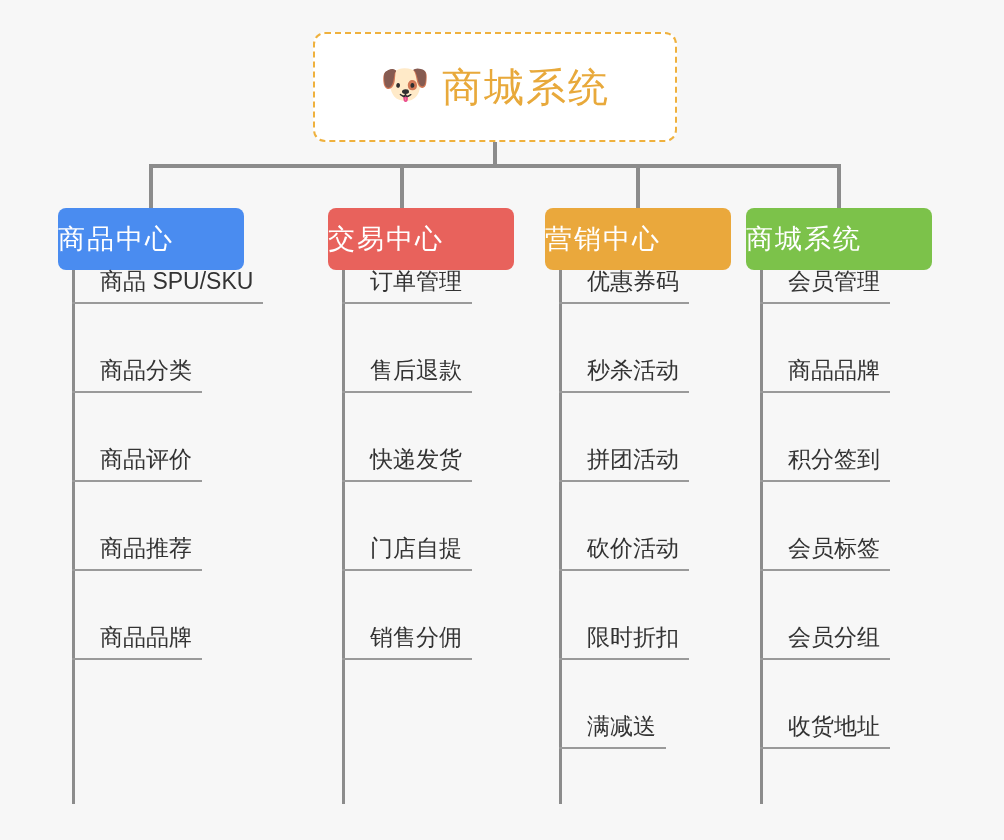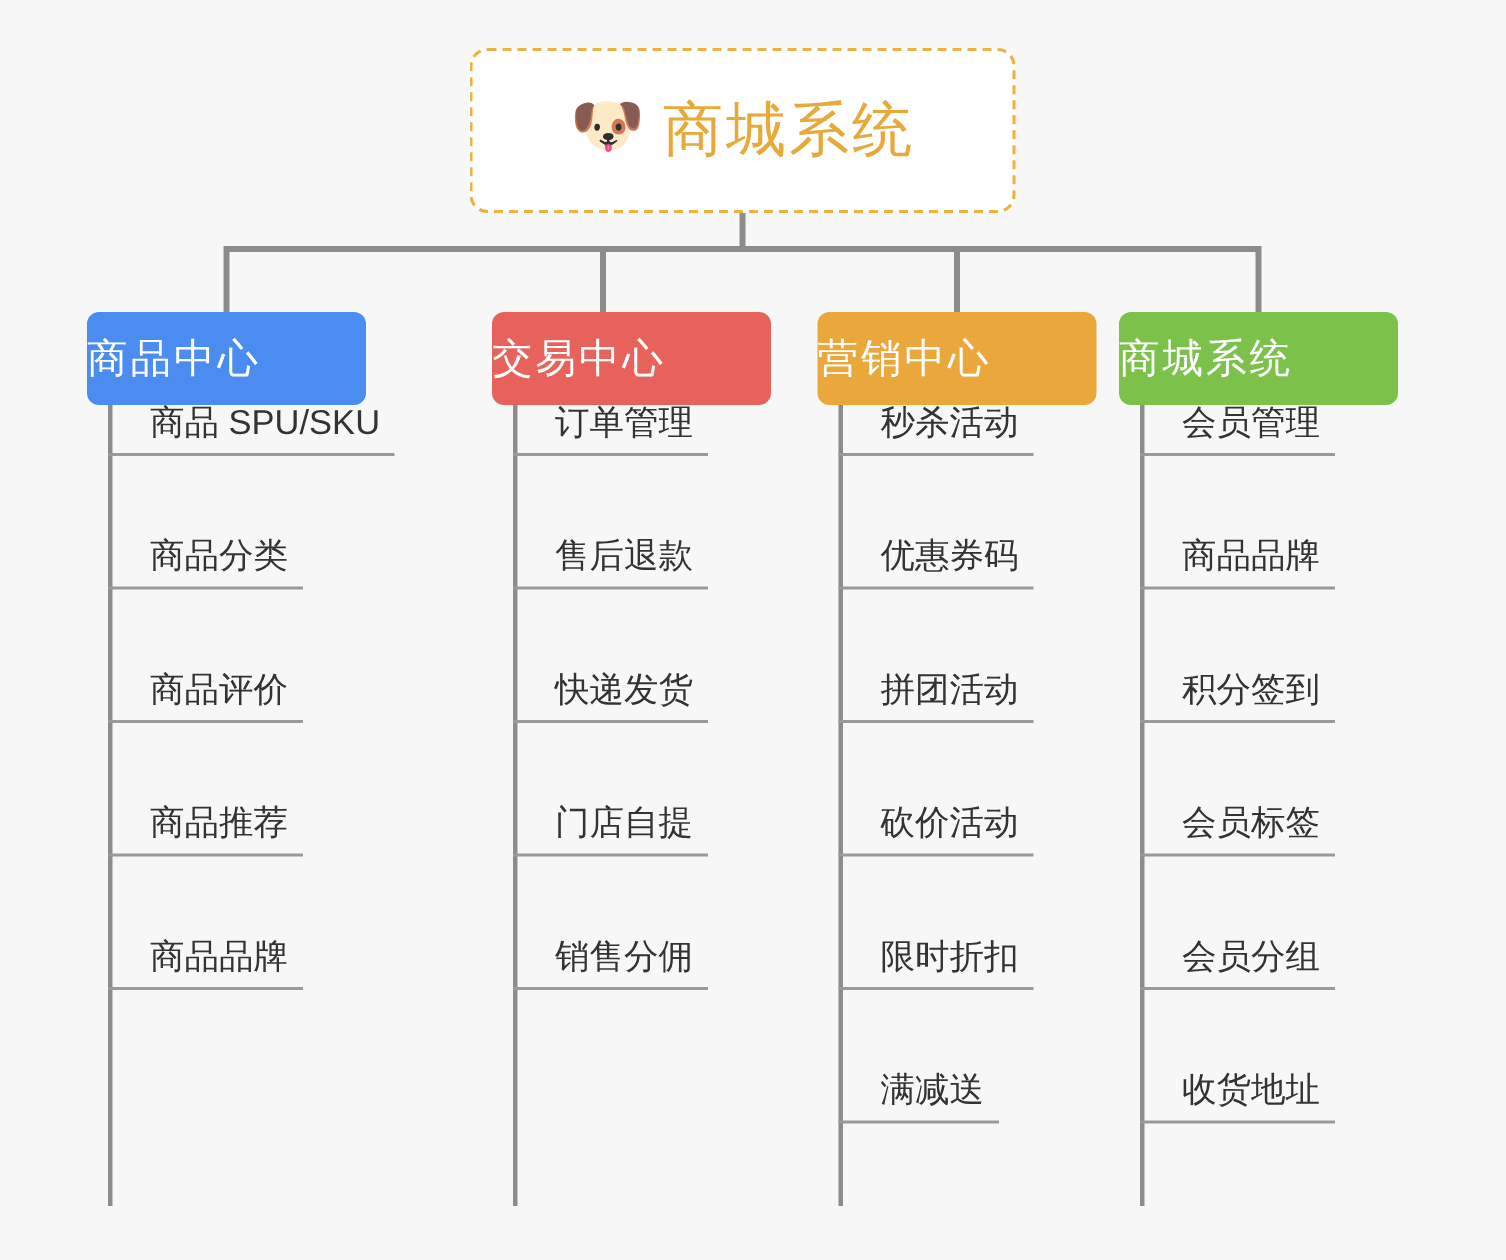--- a/index.html
+++ b/index.html
@@ -192,24 +192,24 @@
         </div>
       </div>
       <div class="conn conn-v-drop" style="left: 636px;"></div>
       <div class="column" style="left: 545px;">
         <div class="cat-header" style="background: rgb(234, 168, 60);">
           <span class="cat-header-label">营销中心</span>
         </div>
         <div class="trunk" style="height: 534px;"></div>
         <div class="leaf-list">
           <div class="leaf">
+            <span class="leaf-label">优惠券码</span>
+          </div>
+          <div class="leaf">
             <span class="leaf-label">秒杀活动</span>
-          </div>
-          <div class="leaf">
-            <span class="leaf-label">优惠券码</span>
           </div>
           <div class="leaf">
             <span class="leaf-label">拼团活动</span>
           </div>
           <div class="leaf">
             <span class="leaf-label">砍价活动</span>
           </div>
           <div class="leaf">
             <span class="leaf-label">限时折扣</span>
           </div>

